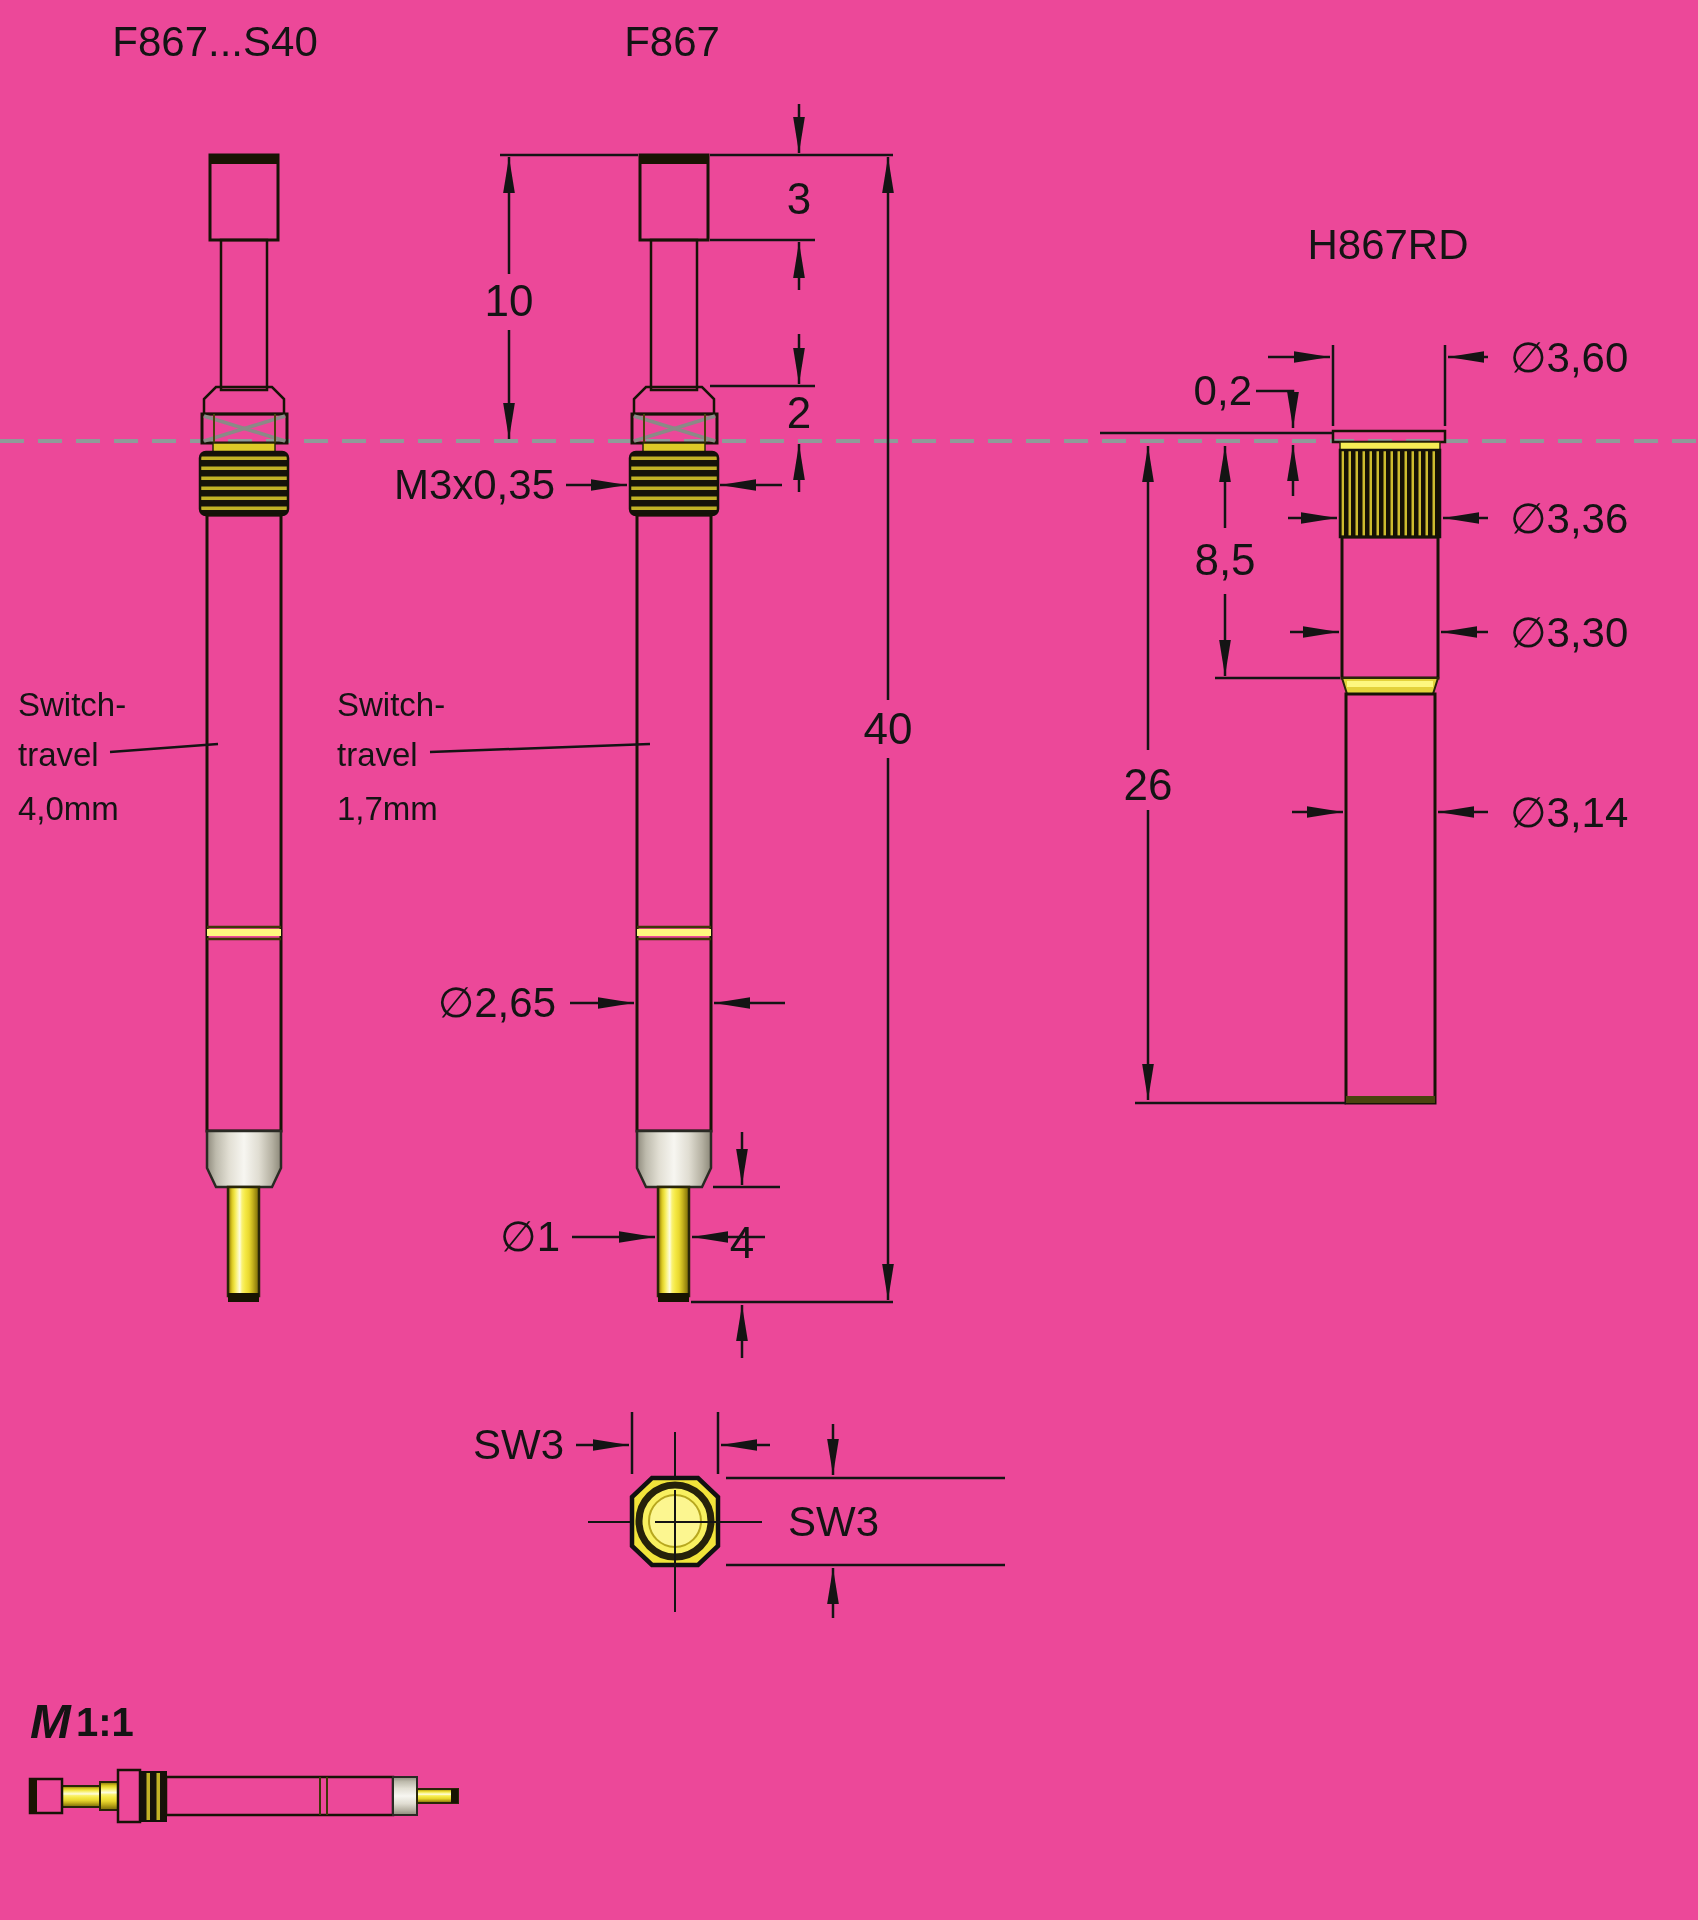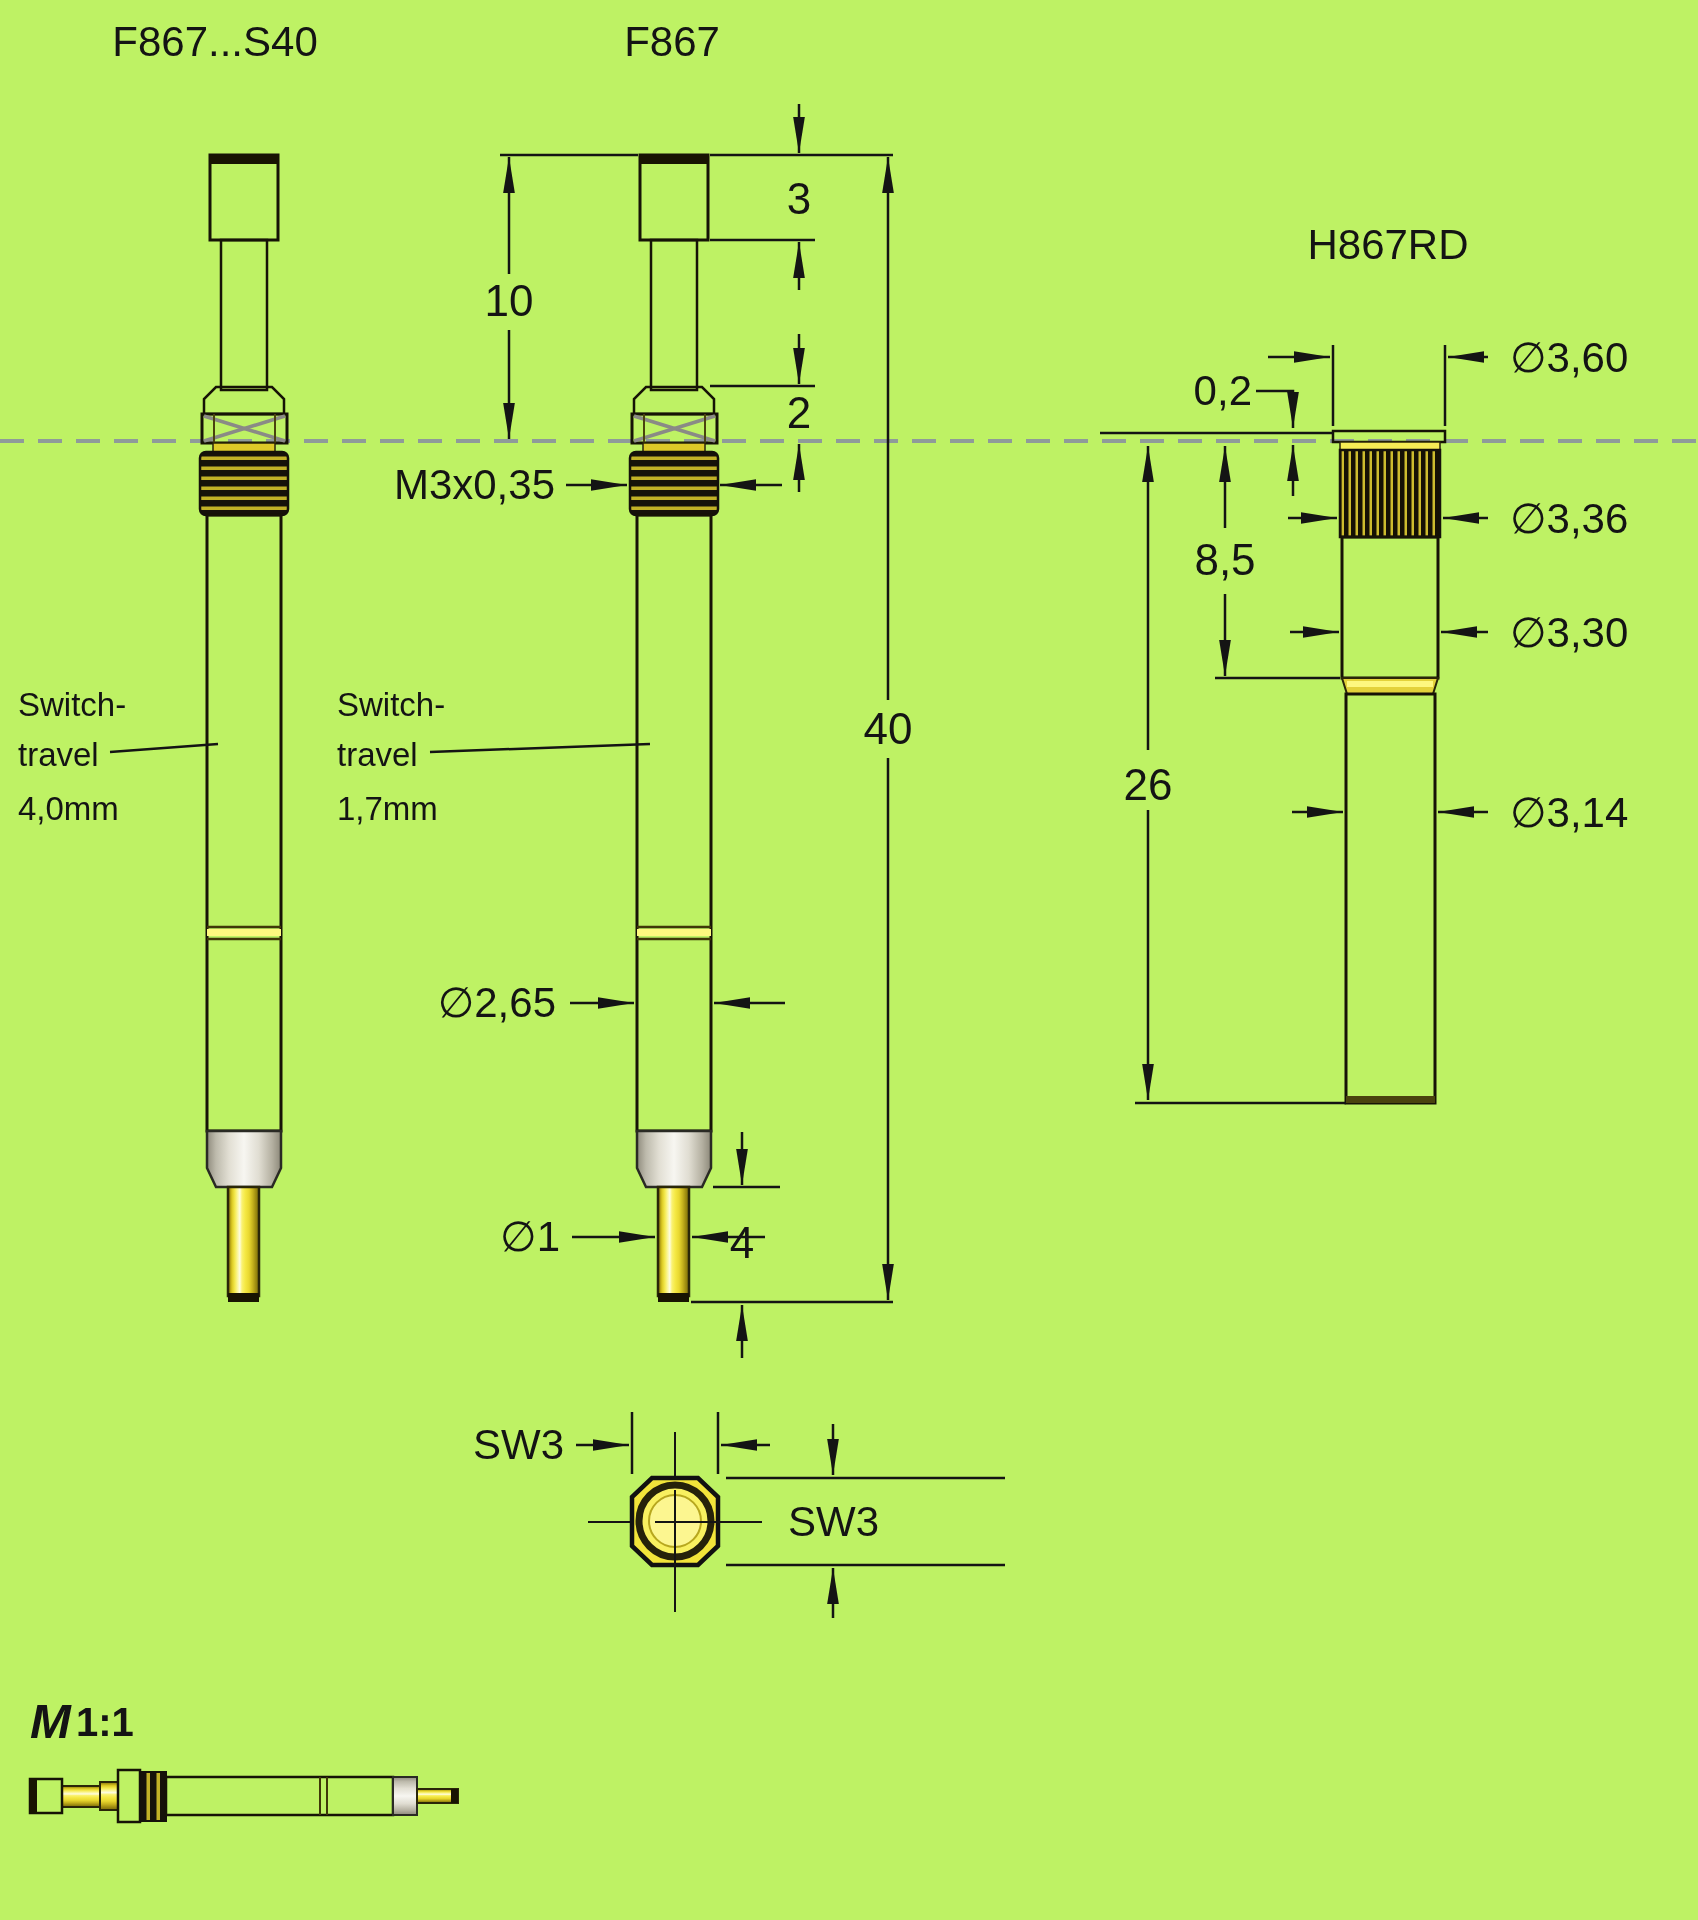--- a/index.html
+++ b/index.html
@@ -1,16 +1,16 @@
 <!DOCTYPE html>
 <html><head>
 <meta charset="utf-8">
 <style>
   html,body{margin:0;padding:0;background:#ffffff;}
-  .stage{position:relative;width:1698px;height:1920px;background:#bef264;overflow:hidden;
+  .stage{position:relative;width:1698px;height:1920px;background:#ec4899;overflow:hidden;
          font-family:"Liberation Sans", sans-serif;}
   svg{position:absolute;inset:0;}
   text{fill:#141414;font-family:"Liberation Sans","DejaVu Sans",sans-serif;}
   .dimnum{font-size:44px;}
   .dimlabel{font-size:42px;}
   .viewtitle{font-size:42px;}
   .swtext{font-size:33px;}
   .m-label{font-size:49px;font-style:italic;font-weight:600;}
   .ratio-label{font-size:40px;font-weight:700;}
   .thin{stroke:#141414;stroke-width:2.5;fill:none;}

